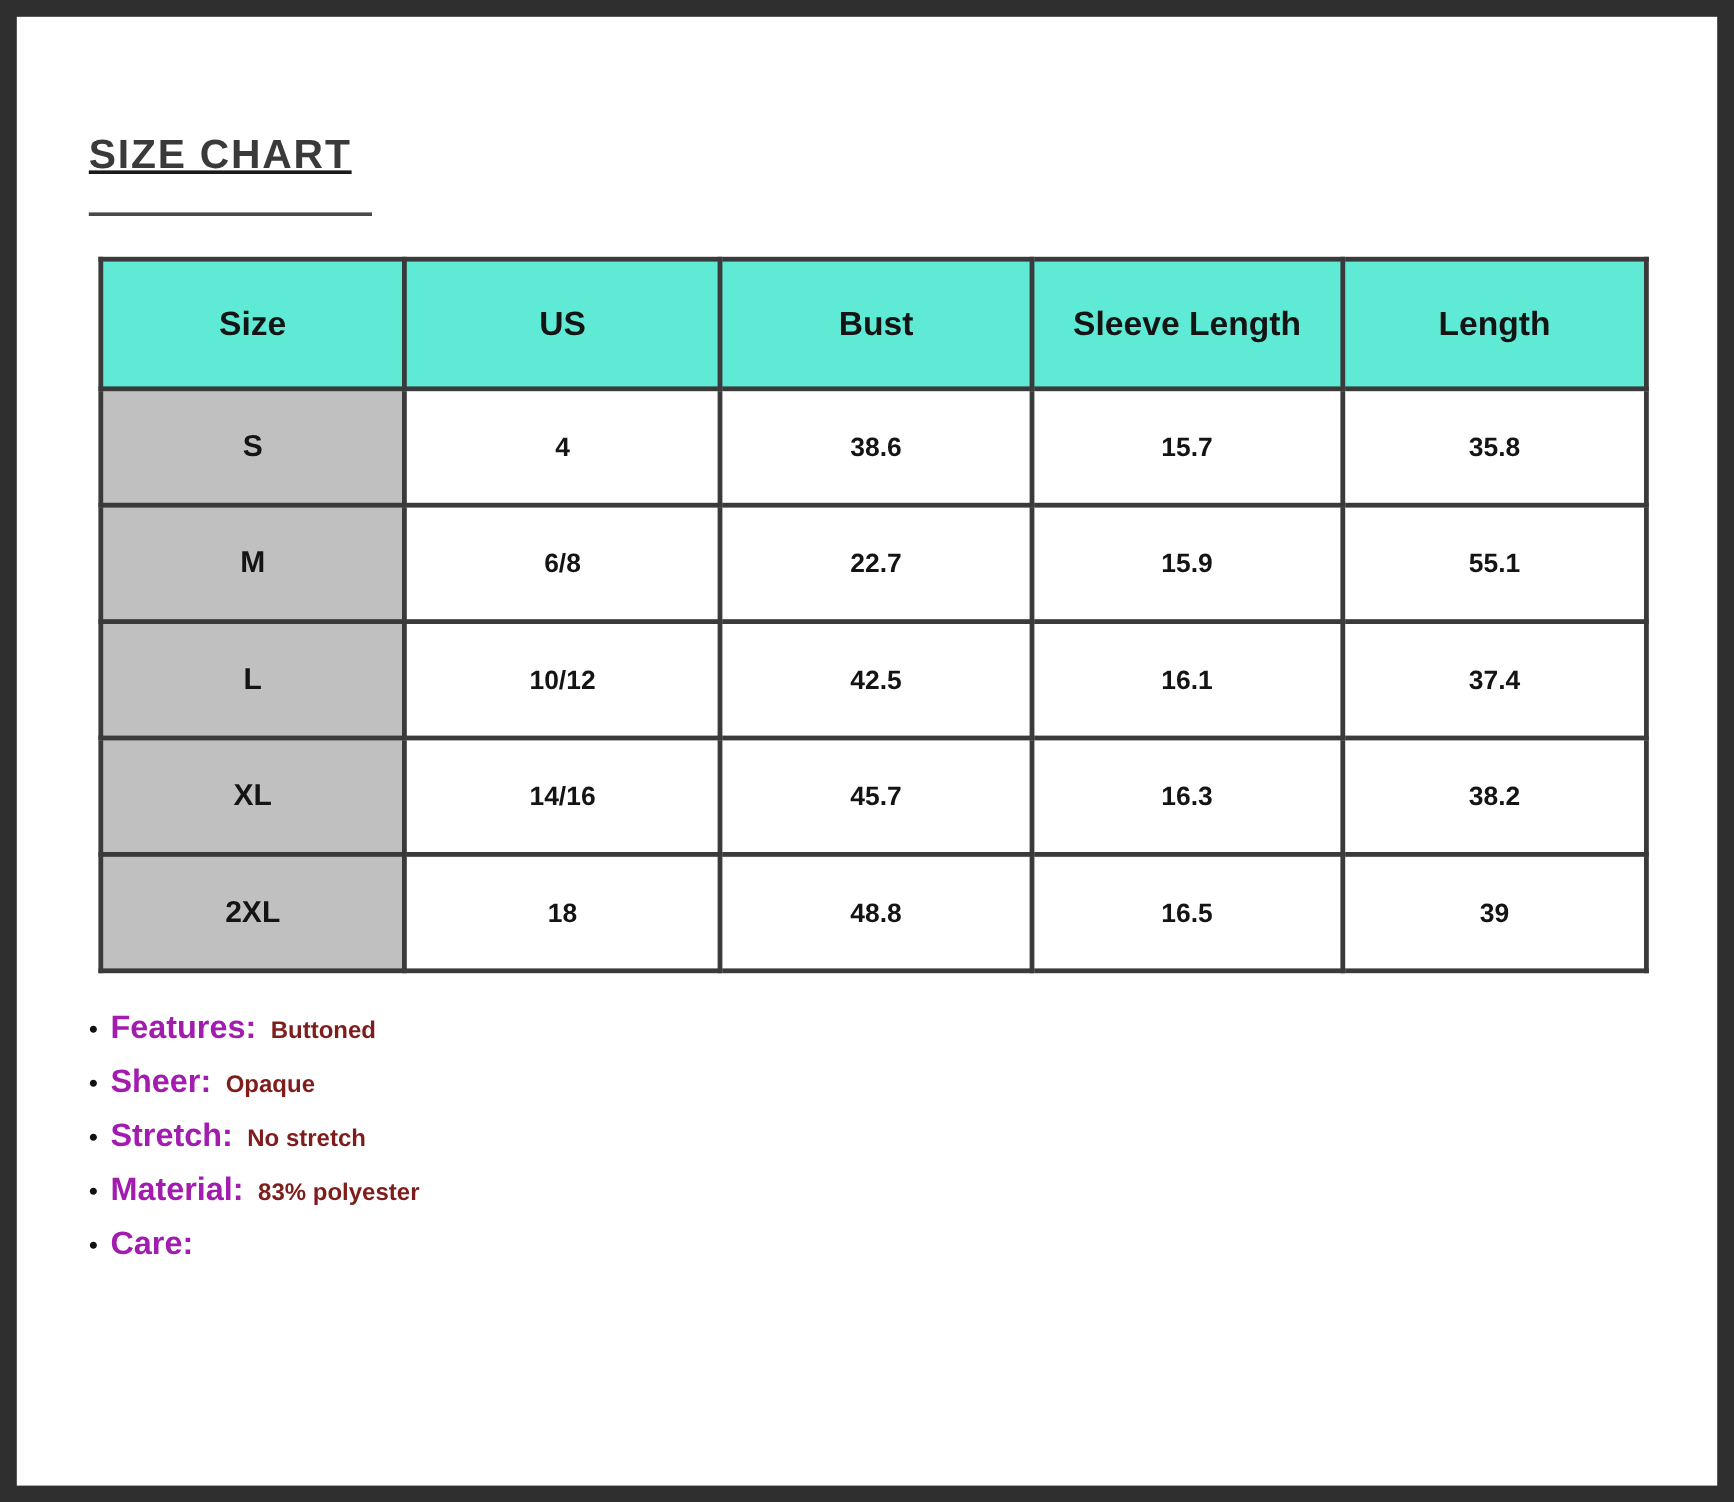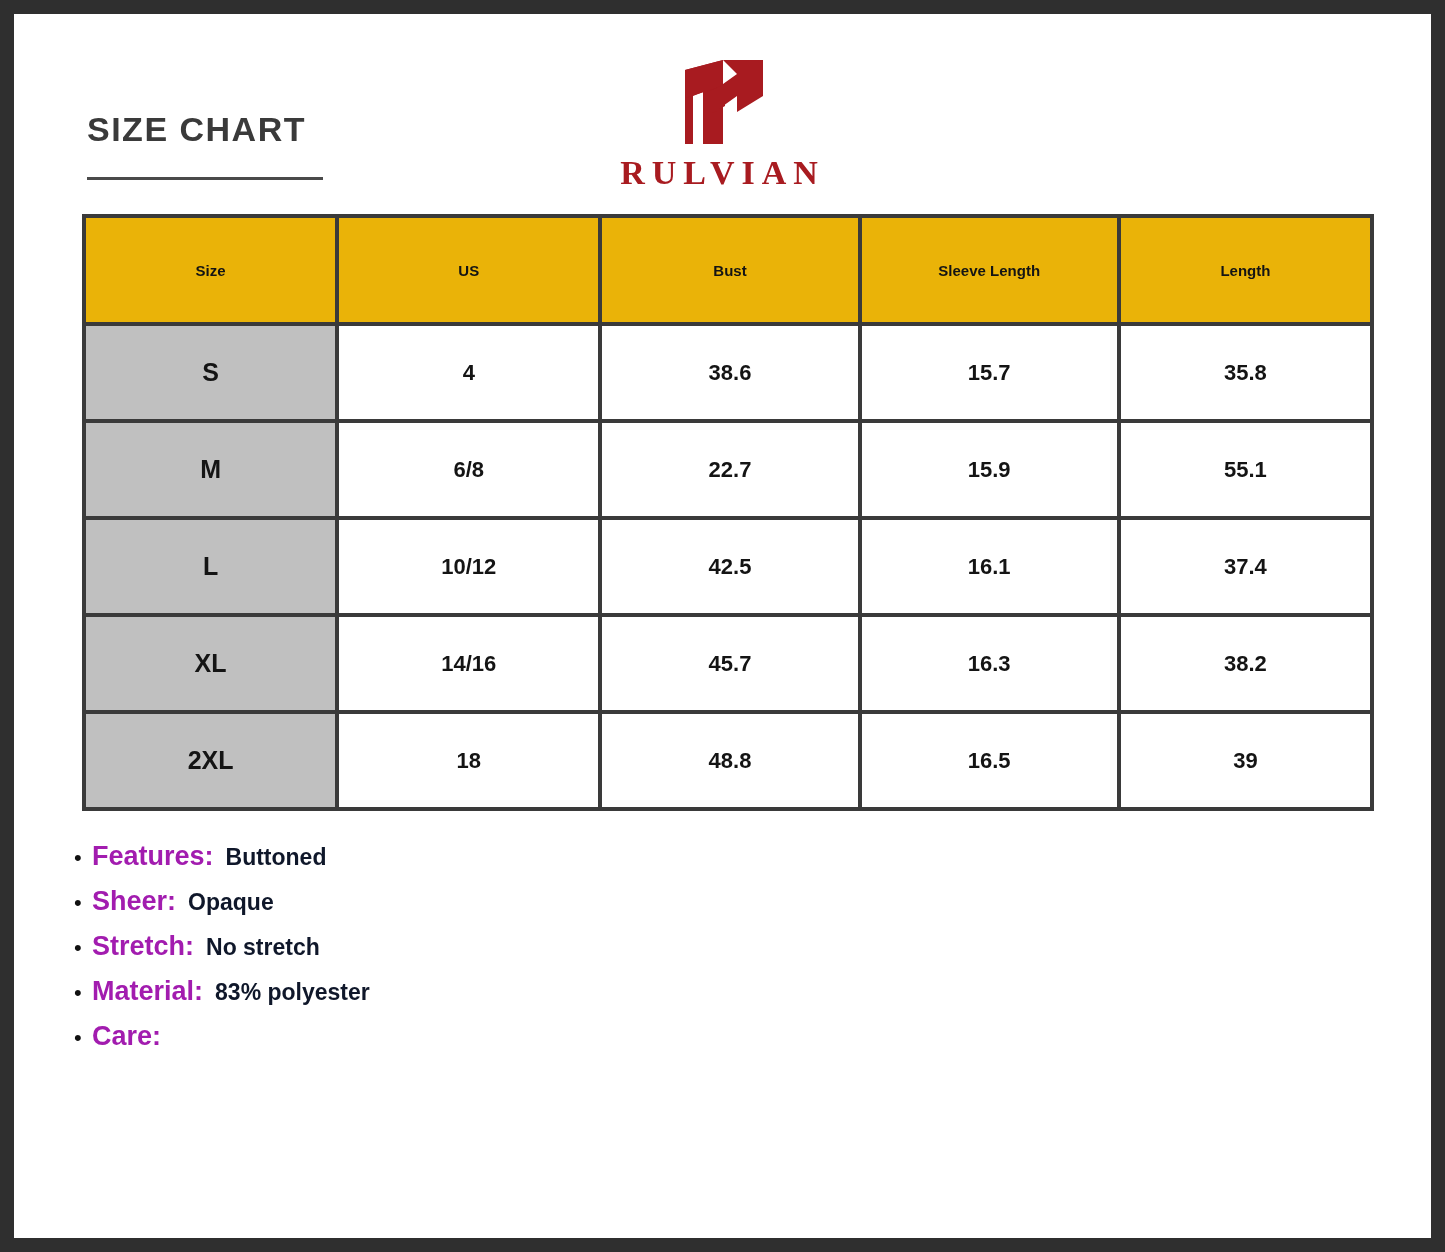--- a/index.html
+++ b/index.html
@@ -30,22 +30,23 @@
     padding: 0;
   }
 
   
   .header {
     position: relative;
     height: 200px;
   }
   .title-block {
     position: absolute;
-    left: 73px;
+    left: 60px;
     top: 96px;
+    text-decoration: underline;
   }
   .title {
     font-size: 34px;
     font-weight: bold;
     letter-spacing: 1.5px;
     color: #3a3a3a;
     margin: 0;
   }
   .title-rule {
     width: 236px;
@@ -89,23 +90,23 @@
     text-align: center;
     vertical-align: middle;
     font-size: 22px;
     font-weight: bold;
     color: #141414;
     background: #ffffff;
     height: 93px;
     padding: 0;
   }
   table.size-chart thead th {
-    background: #eab308;
+    background: #5eead4;
     height: 104px;
-    font-size: 15px;
+    font-size: 28px;
   }
   table.size-chart tbody td.rowhead {
     background: #c0c0c0;
     font-size: 25px;
   }
   col.c-size { width: 252px; }
   col.c-us { width: 262px; }
   col.c-bust { width: 258px; }
   col.c-sleeve { width: 258px; }
   col.c-length { width: 252px; }
@@ -125,48 +126,39 @@
     line-height: 1;
     color: #111;
   }
   .note-label {
     font-size: 27px;
     font-weight: bold;
     color: #a21caf;
     white-space: nowrap;
   }
   .note-value {
-    font-size: 23px;
-    font-weight: bold;
-    color: #0f172a;
+    font-size: 20px;
+    font-weight: bold;
+    color: #7f1d1d;
     margin-left: 12px;
     white-space: nowrap;
   }
 </style>
 </head>
 <body>
 
 <div class="page">
   <div class="inner">
 
     <div class="header">
       <div class="title-block">
         <div class="title">SIZE CHART</div>
         <div class="title-rule"></div>
       </div>
 
-      <div class="brand">
-        <svg class="brand-mark" viewBox="0 0 120 92">
-          <path d="M22 88 L22 14 L60 4 L60 28 L74 18 L74 4 L100 4 L100 40 L74 56 L74 40 L60 50 L60 88 L40 88 L40 36 L30 40 L30 88 Z" fill="#a81b20"></path>
-          <path d="M60 4 L100 4 L100 20 L76 20 Z" fill="#a81b20"></path>
-          <path d="M22 14 L60 4 L60 30 L22 42 Z" fill="#a81b20"></path>
-          <path d="M40 88 L40 38 L62 28 L62 50 L48 58 L48 88 Z" fill="#a81b20"></path>
-        </svg>
-        <div class="brand-name">RULVIAN</div>
-      </div>
     </div>
 
     <div class="table-wrap">
       <table class="size-chart">
         <colgroup>
           <col class="c-size">
             <col class="c-us">
             <col class="c-bust">
             <col class="c-sleeve">
             <col class="c-length">

